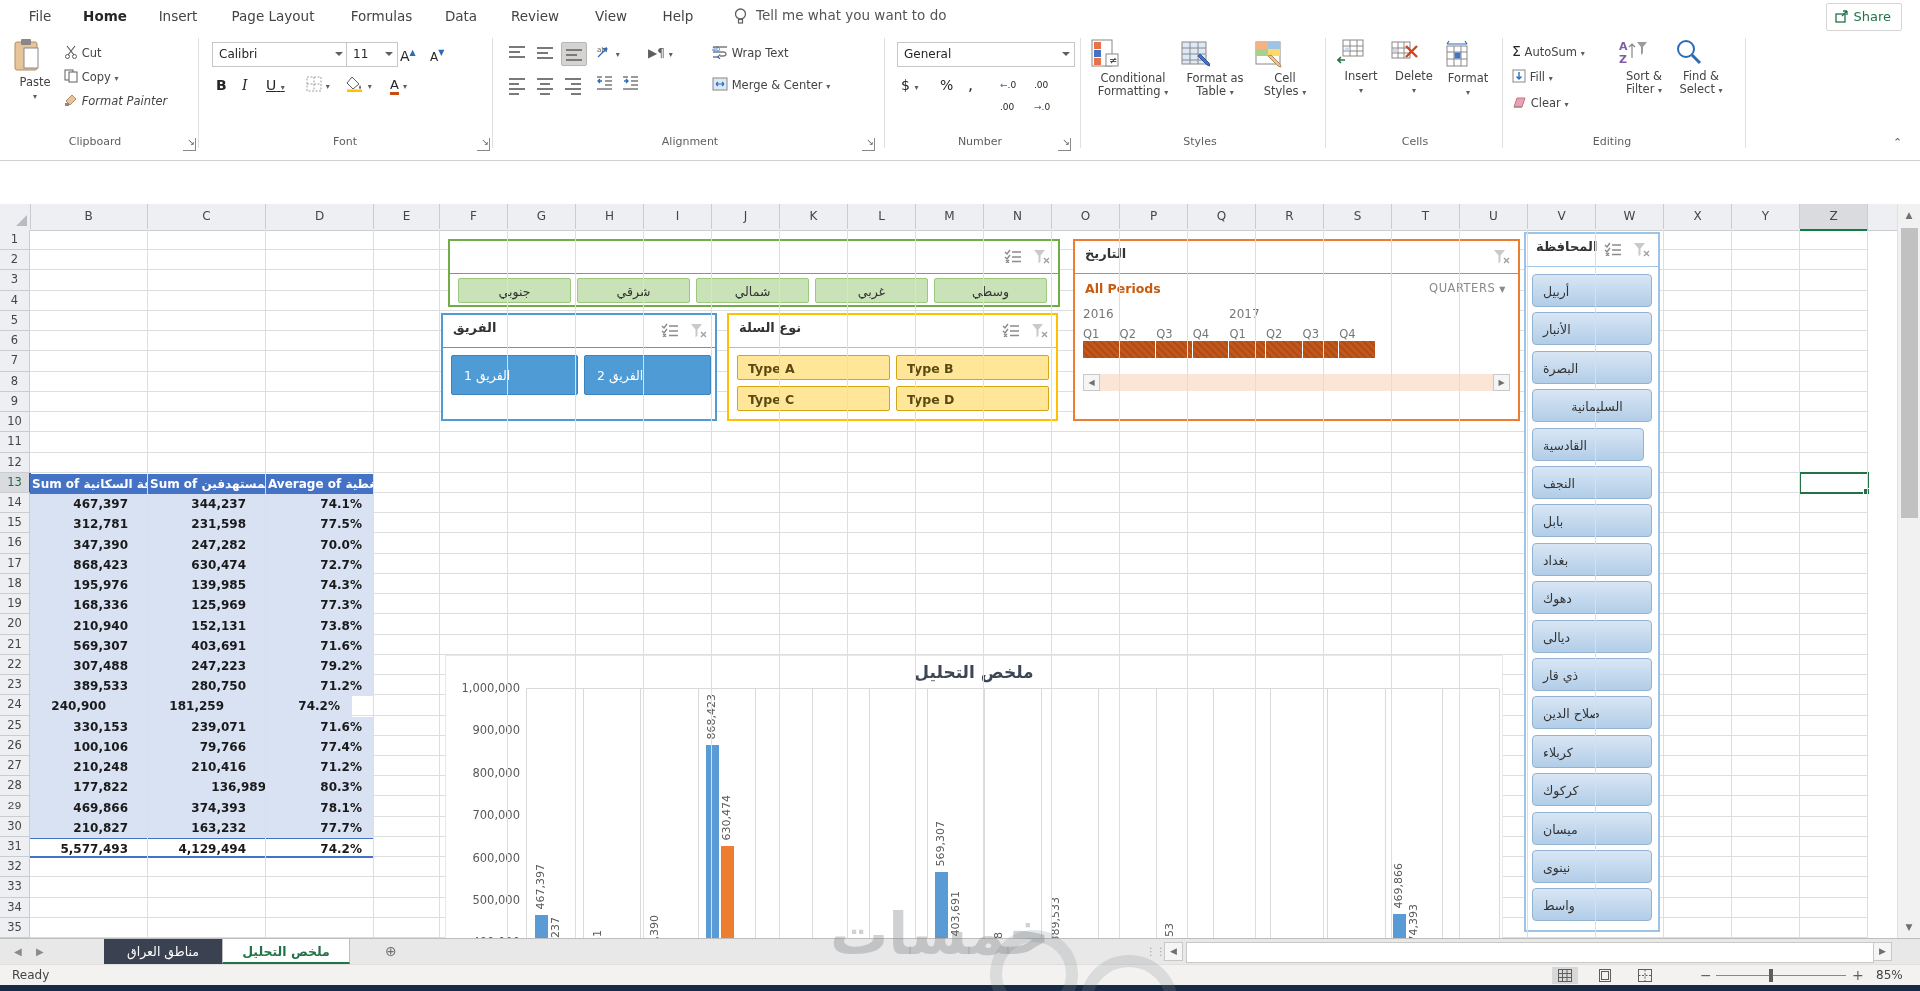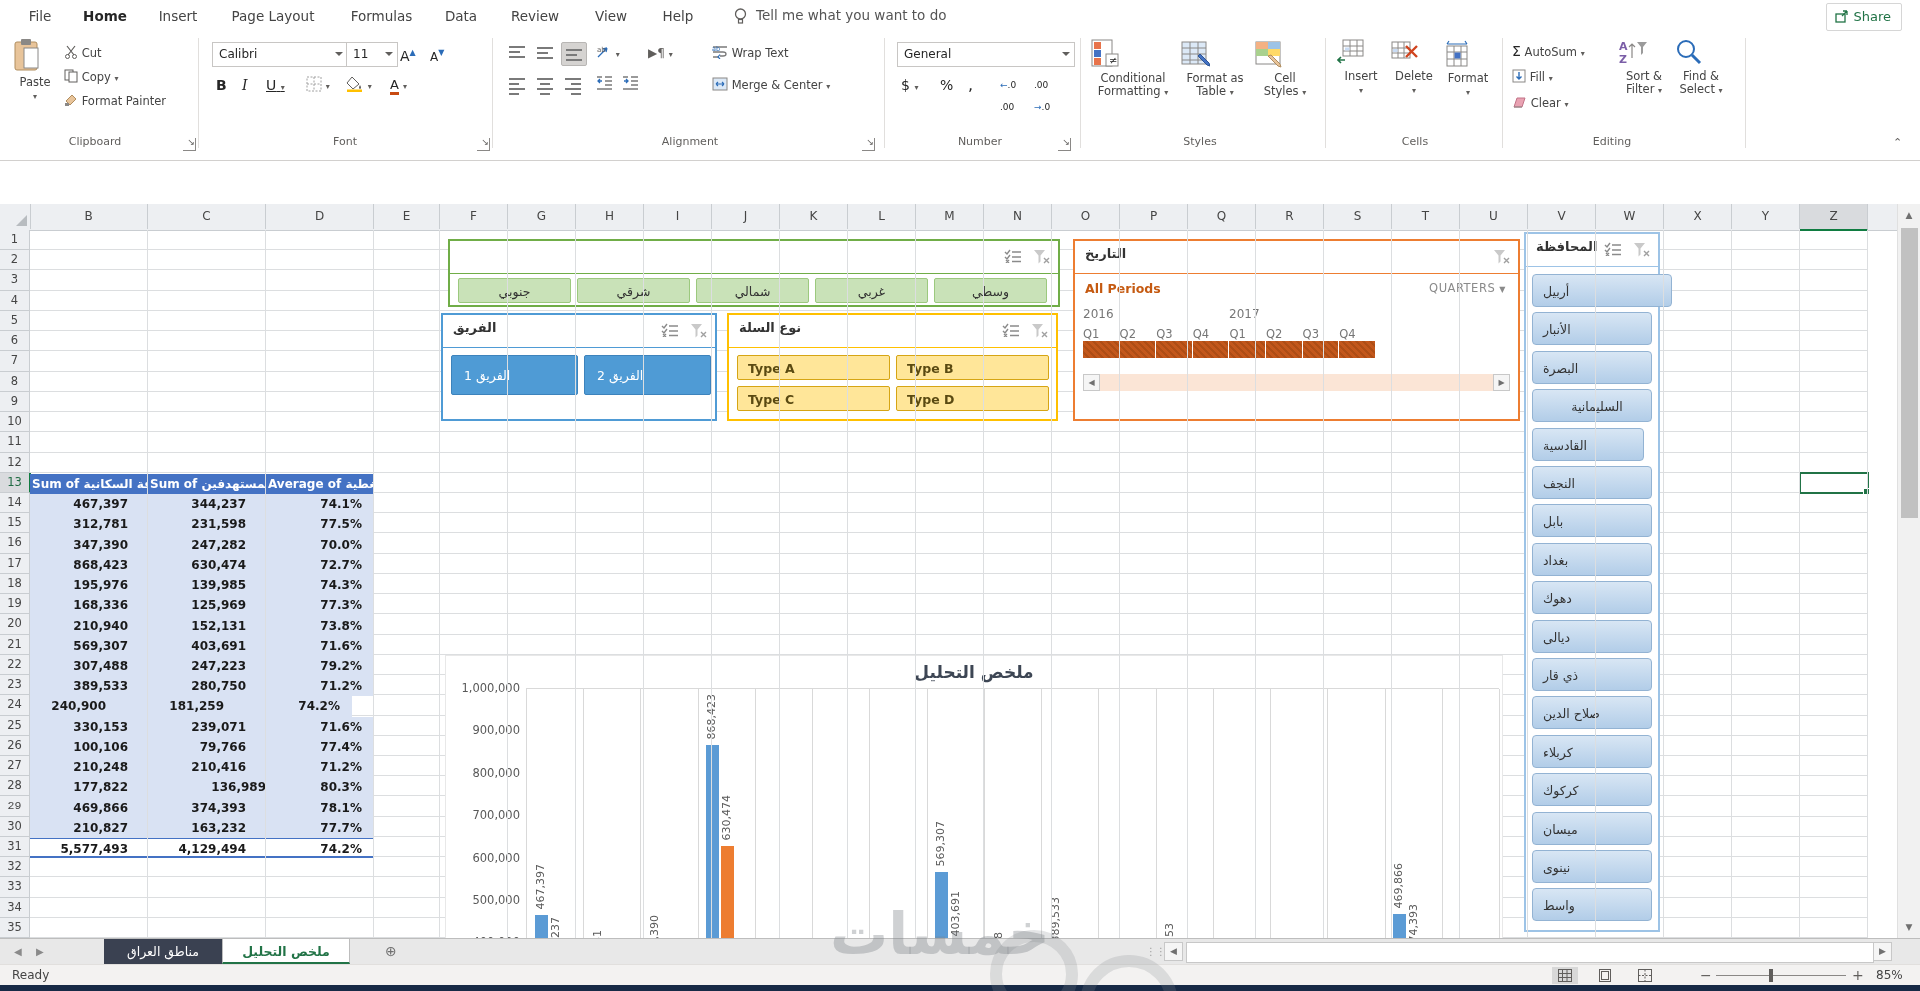--- a/index.html
+++ b/index.html
@@ -151,21 +151,21 @@
         </svg>
       <span>Cut</span>
     </div>
     <div class="smallbtn" style="left:64px;top:34px;">
       <svg width="14" height="14" viewBox="0 0 14 14" style="display:inline-block;vertical-align:-2px;">
           <rect x="1" y="1" width="8" height="10" fill="#fff" stroke="#605E5C"></rect>
           <rect x="5" y="3" width="8" height="10" fill="#fff" stroke="#605E5C"></rect>
         </svg>
       <span>Copy</span> <span class="chev">▾</span>
     </div>
-    <div class="smallbtn" style="left:64px;top:58px;">
+    <div class="smallbtn" style="left:64px;top:58px;font-style:italic;">
       <svg width="14" height="14" viewBox="0 0 14 14" style="display:inline-block;vertical-align:-2px;">
           <path d="M2 8 L8 2 L12 6 L6 12 Z" fill="#E8C49A" stroke="#B08D5F"></path>
           <rect x="1" y="10" width="4" height="3" fill="#8A8886"></rect>
         </svg>
       <span>Format Painter</span>
     </div>
     <div class="rgroup-label" style="left:40px;width:110px;">Clipboard</div>
     <div class="launcher" style="left:183px;">↘</div>
     <div class="rsep" style="left:198px;"></div>
 
@@ -661,21 +661,21 @@
               </svg>
             </div>
             <div>
               <svg width="18" height="15" viewBox="0 0 18 15">
                 <path d="M2 1 h11 l-4.5 5.5 v6 l-2 2 v-8 z" fill="#C9C9C9"></path>
                 <path d="M12 9 l5 5 M17 9 l-5 5" stroke="#A0A0A0" stroke-width="1.4"></path>
               </svg>
             </div>
           </div>
           <div class="sl-underline" style="background: rgb(157, 195, 230);"></div>
-          <div class="sl-btn" style="left: 6px; top: 40px; width: 140px; height: 33px; line-height: 33px; border-radius: 4px; background: linear-gradient(rgb(216, 230, 244), rgb(178, 205, 232)); border: 1px solid rgb(147, 179, 211);">أربيل</div>
+          <div class="sl-btn" style="left: 6px; top: 40px; width: 120px; height: 33px; line-height: 33px; border-radius: 4px; background: linear-gradient(rgb(216, 230, 244), rgb(178, 205, 232)); border: 1px solid rgb(147, 179, 211);">أربيل</div>
           <div class="sl-btn" style="left: 6px; top: 78.4px; width: 120px; height: 33px; line-height: 33px; border-radius: 4px; background: linear-gradient(rgb(216, 230, 244), rgb(178, 205, 232)); border: 1px solid rgb(147, 179, 211);">الأنبار</div>
           <div class="sl-btn" style="left: 6px; top: 116.8px; width: 120px; height: 33px; line-height: 33px; border-radius: 4px; background: linear-gradient(rgb(216, 230, 244), rgb(178, 205, 232)); border: 1px solid rgb(147, 179, 211);">البصرة</div>
           <div class="sl-btn" style="left: 6px; top: 155.2px; width: 120px; height: 33px; line-height: 33px; border-radius: 4px; background: linear-gradient(rgb(216, 230, 244), rgb(178, 205, 232)); border: 1px solid rgb(147, 179, 211); text-align: center;">السليمانية</div>
           <div class="sl-btn" style="left: 6px; top: 193.6px; width: 112px; height: 33px; line-height: 33px; border-radius: 4px; background: linear-gradient(rgb(216, 230, 244), rgb(178, 205, 232)); border: 1px solid rgb(147, 179, 211);">القادسية</div>
           <div class="sl-btn" style="left: 6px; top: 232px; width: 120px; height: 33px; line-height: 33px; border-radius: 4px; background: linear-gradient(rgb(216, 230, 244), rgb(178, 205, 232)); border: 1px solid rgb(147, 179, 211);">النجف</div>
           <div class="sl-btn" style="left: 6px; top: 270.4px; width: 120px; height: 33px; line-height: 33px; border-radius: 4px; background: linear-gradient(rgb(216, 230, 244), rgb(178, 205, 232)); border: 1px solid rgb(147, 179, 211);">بابل</div>
           <div class="sl-btn" style="left: 6px; top: 308.8px; width: 120px; height: 33px; line-height: 33px; border-radius: 4px; background: linear-gradient(rgb(216, 230, 244), rgb(178, 205, 232)); border: 1px solid rgb(147, 179, 211);">بغداد</div>
           <div class="sl-btn" style="left: 6px; top: 347.2px; width: 120px; height: 33px; line-height: 33px; border-radius: 4px; background: linear-gradient(rgb(216, 230, 244), rgb(178, 205, 232)); border: 1px solid rgb(147, 179, 211);">دهوك</div>
           <div class="sl-btn" style="left: 6px; top: 385.6px; width: 120px; height: 33px; line-height: 33px; border-radius: 4px; background: linear-gradient(rgb(216, 230, 244), rgb(178, 205, 232)); border: 1px solid rgb(147, 179, 211);">ديالى</div>
           <div class="sl-btn" style="left: 6px; top: 424px; width: 120px; height: 33px; line-height: 33px; border-radius: 4px; background: linear-gradient(rgb(216, 230, 244), rgb(178, 205, 232)); border: 1px solid rgb(147, 179, 211);">ذي قار</div>

